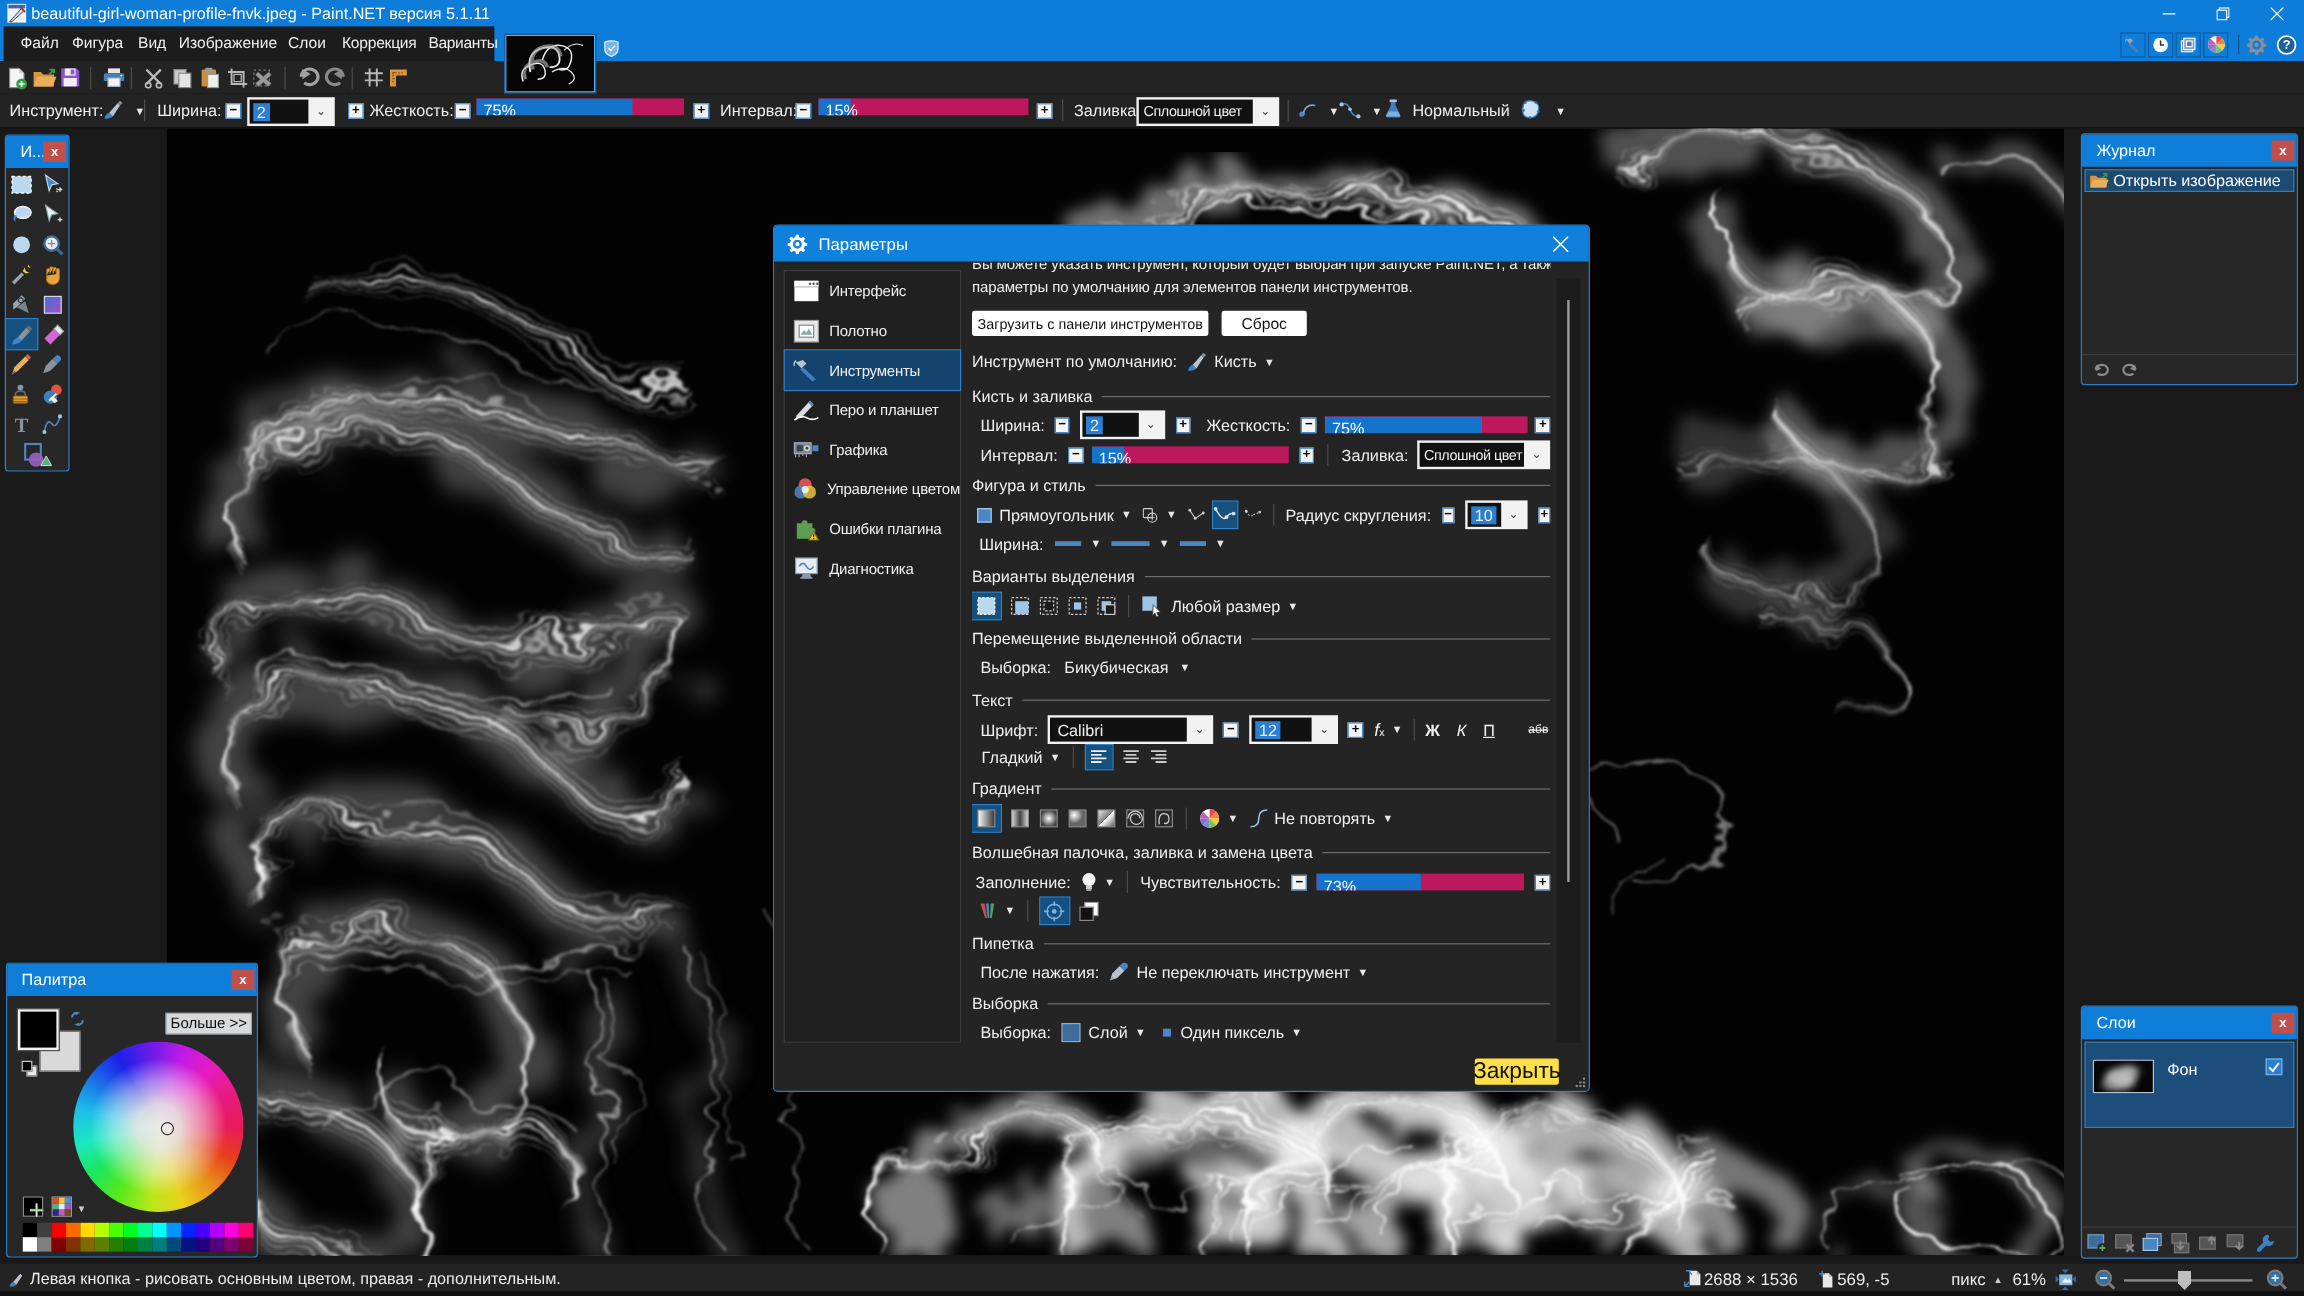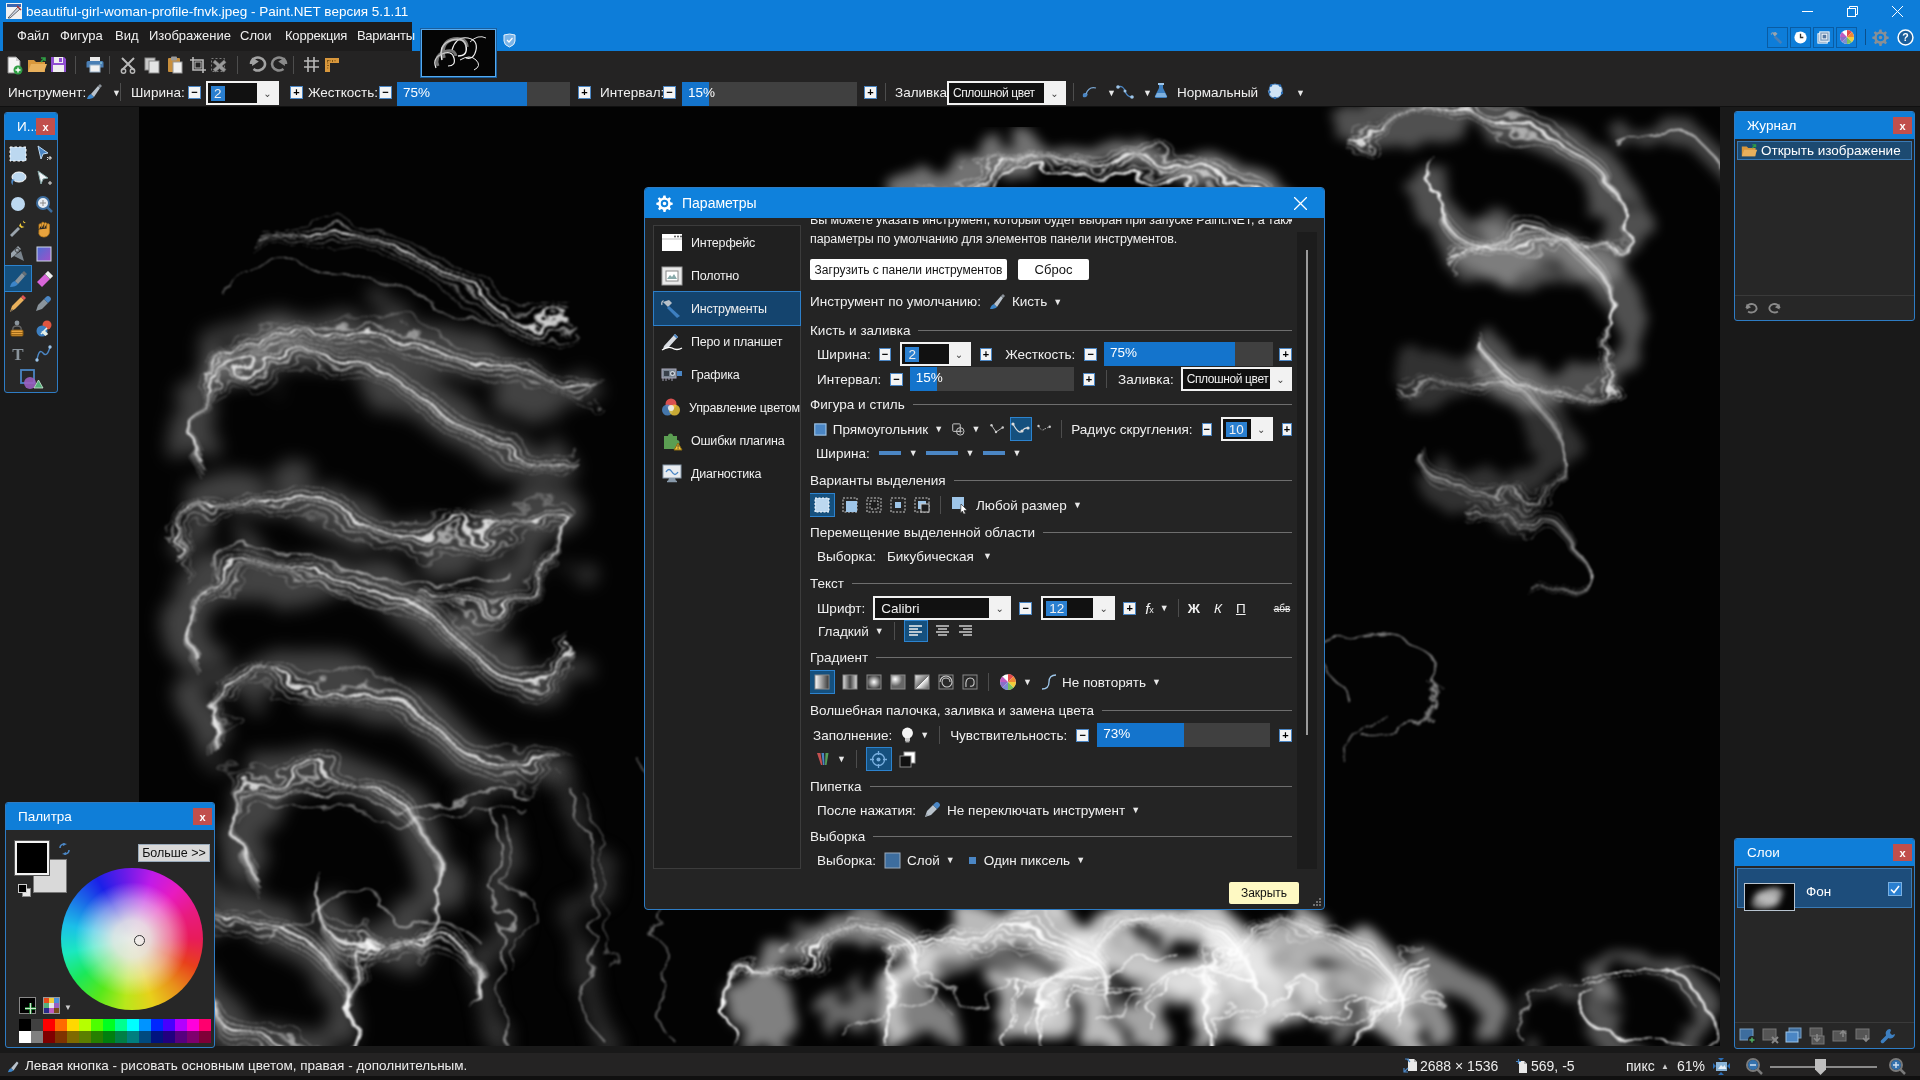--- a/index.html
+++ b/index.html
@@ -34,39 +34,39 @@
 .tcell { width:26px; height:25px; display:flex; align-items:center; justify-content:center; }
 .tsel { background:#15507e; outline:1px solid #2c83cf; }
 
 #histpanel { left:1734px; top:111px; width:181px; height:210px; }
 #histitem { margin:2px 2px; height:19px; background:#1c4a71; border:1px solid #3a7ab5; display:flex; align-items:center; color:#fff; font-size:13.5px; }
 #histbottom { position:absolute; left:0px; bottom:0; width:179px; height:25px; border-top:1px solid #3a3a3a; display:flex; align-items:center; padding-left:8px; }
 
 #palpanel { left:5px; top:802px; width:210px; height:246px; }
 
 #layerspanel { left:1734px; top:838px; width:181px; height:211px; }
-#layerrow { margin:2px 2px; height:40px; background:#1d4d7b; border:1px solid #3a7ab5; position:relative;text-align:right; }
+#layerrow { margin:2px 2px; height:72px; background:#1d4d7b; border:1px solid #3a7ab5; position:relative;text-align:right; }
 #layerbottom { position:absolute; left:0; bottom:0; width:179px; height:26px; border-top:1px solid #3a3a3a; display:flex; align-items:center; padding-left:4px; }
 
 #dlg { position:absolute; left:644px; top:187px; width:681px; height:723px; background:#242424; border:1px solid #2e7cc4; border-radius:4px; }
 #dlgtitle { height:30px; background:#0f81dc; border-radius:3px 3px 0 0; display:flex; align-items:center; color:#fff; font-size:14px; }
 #dlgside { position:absolute; left:8px; top:37px; width:148px; height:644px; background:#202020; border:1px solid #3c3c3c; }
 .sitem { height:33px; display:flex; align-items:center; color:#f0f0f0; font-size:12.5px; padding-left:6px; white-space:nowrap; letter-spacing:-0.2px; }
 .sitem.sel { background:#14446e; outline:1px solid #2d7fc9; }
 .sitem .sic { width:24px; height:24px; margin-right:7px; display:flex; align-items:center; justify-content:center; }
 #dlgbody { position:absolute; left:165px; top:31px; width:482px; height:655px; overflow:hidden; color:#f0f0f0; font-size:13.5px; white-space:nowrap; }
 #dlgscroll { position:absolute; left:652px; top:44px; width:20px; height:637px; background:#1c1c1c; }
 #dlgthumb { position:absolute; left:9px; top:18px; width:2px; height:485px; background:#9a9a9a; }
-#closebtn { position:absolute; right:25px; bottom:5px; width:70px; height:22px; background:#fef9c3; border-radius:2px; color:#111; font-size:12px; display:flex; align-items:center; justify-content:center; }
+#closebtn { position:absolute; right:25px; bottom:5px; width:70px; height:22px; background:#fde047; border-radius:2px; color:#111; font-size:19px; display:flex; align-items:center; justify-content:center; }
 .grp { display:flex; align-items:center; }
 .grp .gline { flex:1; height:1px; background:#6e6e6e; margin-left:8px; }
 .mb { width:13px; height:13px; background:#f4f4f4; border:1.5px solid #4b86c4; color:#000; font-size:11px; font-weight:bold; line-height:10px; text-align:center; }
 .combo { height:24px; background:#111; border:2px solid #f2f2f2; display:flex; align-items:center; position:relative; }
 .combo .carr { position:absolute; right:-1px; top:-1px; bottom:-1px; width:21px; background:#f2f2f2; color:#444; display:flex; align-items:center; justify-content:center; font-size:10px; }
-.slider { height:24px; background:#404040; position:relative; overflow:hidden; }
+.slider { height:14px; background:#be185d; position:relative; overflow:hidden; }
 .sfill { position:absolute; left:0; top:0; bottom:0; background:#1474cc; }
 .slabel { position:absolute; left:6px; top:3px; color:#fff; font-size:13.5px; }
 .wbutton { background:#fff; color:#111; border-radius:2px; display:flex; align-items:center; justify-content:center; font-size:13px; white-space:nowrap; }
 .drow { display:flex; align-items:center; }
 .darr { font-size:9px; color:#e8e8e8; margin-left:6px; }
 </style></head>
 <body>
 <div id="app">
 <div id="workspace">
       <div id="canvasimg">

